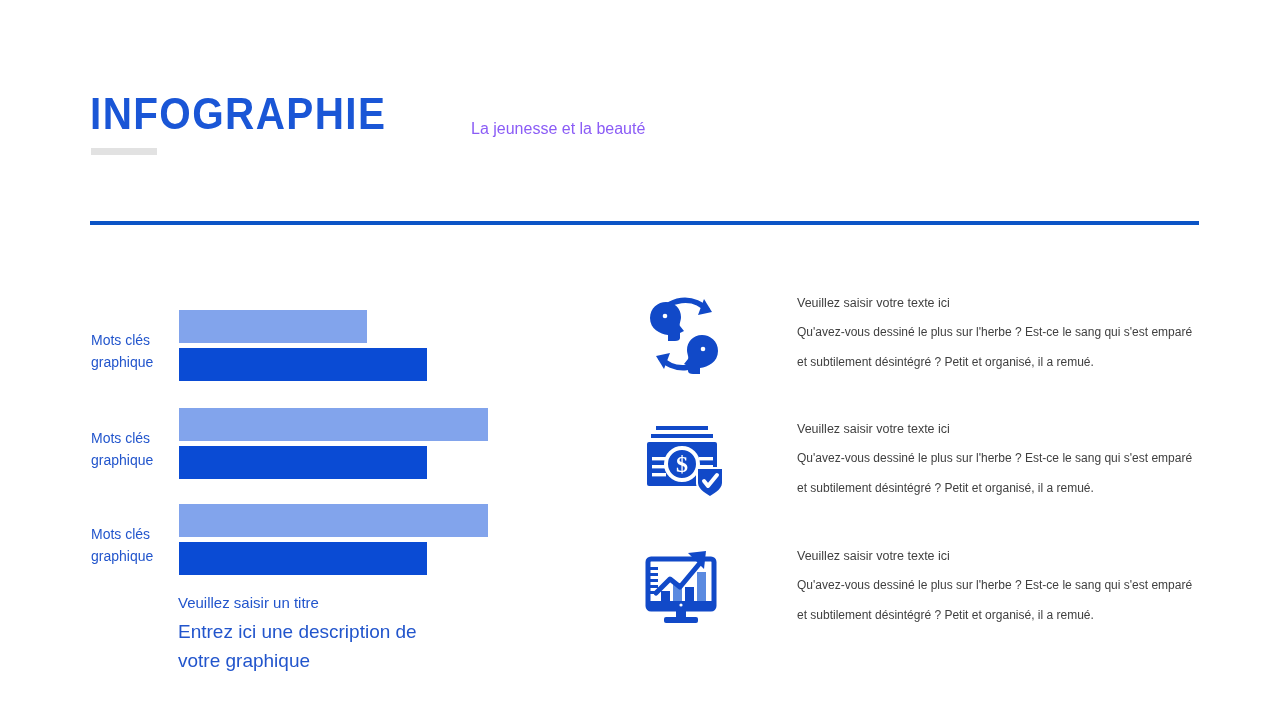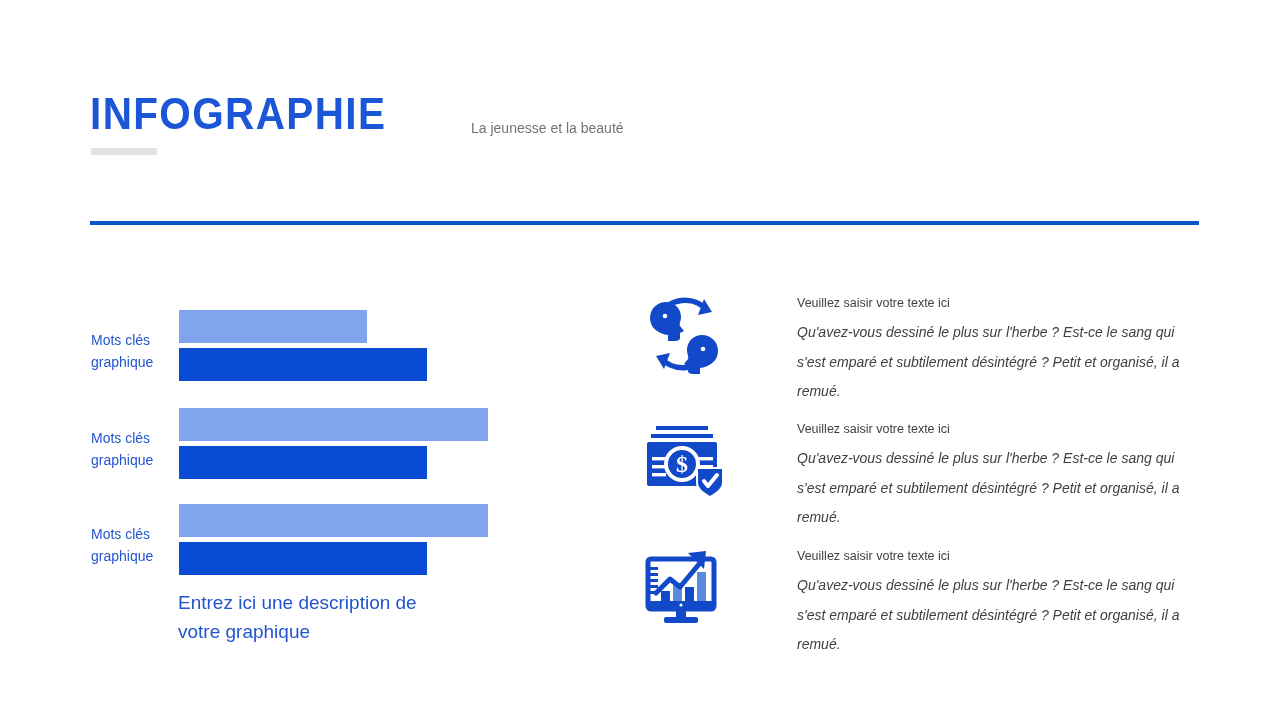--- a/index.html
+++ b/index.html
@@ -35,22 +35,22 @@
     left: 91px;
     top: 148px;
     width: 66px;
     height: 7px;
     background: #e2e2e2;
   }
   .page-subtitle {
     position: absolute;
     left: 471px;
     top: 120px;
-    font-size: 14px;
-    color: #737373;
+    font-size: 16px;
+    color: #8b5cf6;
     white-space: nowrap;
   }
   .divider-line {
     position: absolute;
     left: 90px;
     top: 221px;
     width: 1109px;
     height: 4px;
     background: #0b54c6;
   }
@@ -127,24 +127,23 @@
     top: 0;
     width: 396px;
     margin-left: 16px;
   }
   .info-heading {
     font-size: 12.5px;
     line-height: 30px;
     color: #3f3f3f;
   }
   .info-body {
-    font-size: 14px;
+    font-size: 12px;
     line-height: 29.5px;
     color: #3f3f3f;
-    font-style: italic;
   }
 </style>
 </head>
 <body>
 
 <div class="page-title">INFOGRAPHIE</div>
 <div class="title-underbar"></div>
 <div class="page-subtitle">La jeunesse et la beauté</div>
 <div class="divider-line"></div>
 
@@ -171,20 +170,21 @@
   <div class="bar-group" style="top:504px;">
     <div class="bar-group-label" style="top:19px;">
       <div>Mots clés</div>
       <div>graphique</div>
     </div>
     <div class="bar-track bar-light" style="top:0px; width:309px;"></div>
     <div class="bar-track bar-dark" style="top:38px; width:248px;"></div>
   </div>
 
   <div class="chart-caption">
+    <div class="chart-caption-title">Veuillez saisir un titre</div>
     <div class="chart-caption-desc">Entrez ici une description de votre graphique</div>
   </div>
 </div>
 
 <div class="info-row" style="top:288px;">
   <div class="info-icon">
     <svg width="92" height="86" viewBox="0 0 92 86">
       <path d="M20 26 A30 30 0 0 1 70 20" fill="none" stroke="#1149c8" stroke-width="5.5"></path>
       <path d="M66 8 L74 21 L60 24 Z" fill="#1149c8"></path>
       <path d="M72 60 A30 30 0 0 1 22 66" fill="none" stroke="#1149c8" stroke-width="5.5"></path>

